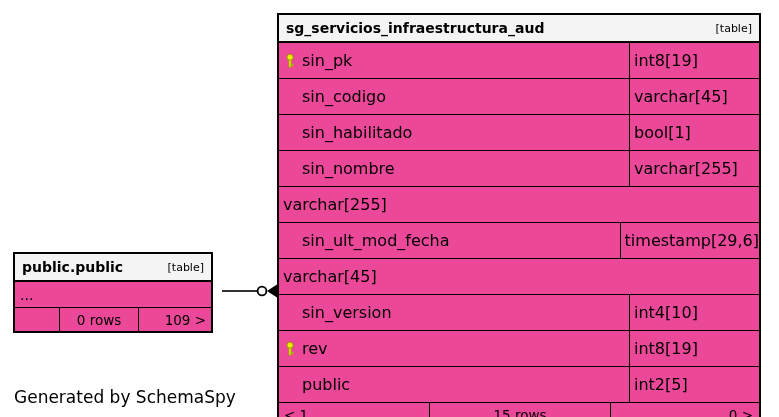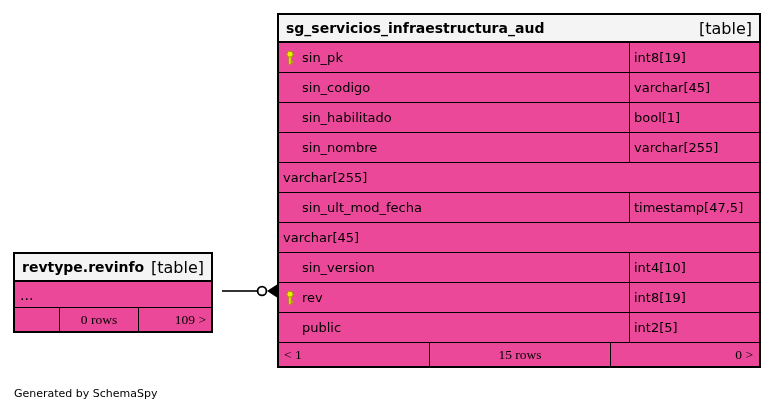--- a/index.html
+++ b/index.html
@@ -14,53 +14,53 @@
   }
   .main-entity { left:277px; top:13px; width:484px; }
   .rel-entity  { left:13px;  top:252px; width:200px; }
 
   .thead {
     background:#f4f4f4; border-bottom:2px solid #000000;
     height:26px; display:flex; align-items:center; justify-content:space-between;
     padding:0 7px; box-sizing:content-box;
   }
   .tname { font-weight:bold; font-size:14px; white-space:nowrap; }
-  .tbadge { font-size:16px; white-space:nowrap; }
+  .tbadge { font-size:11px; white-space:nowrap; }
 
   .trow {
-    display:flex; align-items:stretch; height:30px;
+    display:flex; align-items:stretch; height:36px;
     border-bottom:1px solid #000000; box-sizing:border-box;
-    font-size:13px;
+    font-size:16px;
   }
   .cell-name {
     width:351px; border-right:1px solid #000000; box-sizing:border-box;
     display:flex; align-items:center; padding-left:6px; white-space:nowrap;
   }
   .keyslot { width:17px; display:inline-flex; align-items:center; flex:none; }
   .cell-type {
     flex:1; display:flex; align-items:center; padding-left:4px; white-space:nowrap;
   }
 
   .tfoot { display:flex; height:23px; font-size:13.5px; }
-  .fcell { display:flex; align-items:center; box-sizing:border-box; white-space:nowrap;font-family:Liberation Serif, serif; }
+  .fcell { display:flex; align-items:center; box-sizing:border-box; white-space:nowrap; }
   .main-entity .f1 { width:151px; border-right:1px solid #000000; padding-left:5px; }
   .main-entity .f2 { width:181px; border-right:1px solid #000000; justify-content:center; }
   .main-entity .f3 { flex:1; justify-content:flex-end; padding-right:6px; }
   .rel-entity  .f1 { width:45px;  border-right:1px solid #000000; }
   .rel-entity  .f2 { width:79px;  border-right:1px solid #000000; justify-content:center; }
   .rel-entity  .f3 { flex:1; justify-content:flex-end; padding-right:5px; }
 
   .ellipsis-row {
     height:26px; border-bottom:1px solid #000000; box-sizing:border-box;
     display:flex; align-items:center; padding-left:5px; font-size:14px;
   }
 
   .connector { position:absolute; left:213px; top:279px; width:66px; height:24px; }
 
-  .credit { position:absolute; left:14px; top:387px; font-size:11px; white-space:nowrap; }
+  .credit { position:absolute; left:14px; top:387px; font-size:17px; white-space:nowrap; }
 </style>
 </head>
 <body>
 
 <div class="entity main-entity">
   <div class="thead">
     <span class="tname">sg_servicios_infraestructura_aud</span>
     <span class="tbadge">[table]</span>
   </div>
 
@@ -104,21 +104,21 @@
 
   <div class="trow">
     <div class="cell-type">varchar[255]</div>
   </div>
 
   <div class="trow">
     <div class="cell-name">
       <span class="keyslot"></span>
       <span>sin_ult_mod_fecha</span>
     </div>
-    <div class="cell-type">timestamp[47,5]</div>
+    <div class="cell-type">timestamp[29,6]</div>
   </div>
 
   <div class="trow">
     <div class="cell-type">varchar[45]</div>
   </div>
 
   <div class="trow">
     <div class="cell-name">
       <span class="keyslot"></span>
       <span>sin_version</span>
@@ -150,21 +150,21 @@
 
   <div class="tfoot">
     <div class="fcell f1">&lt; 1</div>
     <div class="fcell f2">15 rows</div>
     <div class="fcell f3">0 &gt;</div>
   </div>
 </div>
 
 <div class="entity rel-entity">
   <div class="thead">
-    <span class="tname">revtype.revinfo</span>
+    <span class="tname">public.public</span>
     <span class="tbadge">[table]</span>
   </div>
   <div class="ellipsis-row">...</div>
   <div class="tfoot">
     <div class="fcell f1"></div>
     <div class="fcell f2">0 rows</div>
     <div class="fcell f3">109 &gt;</div>
   </div>
 </div>
 

